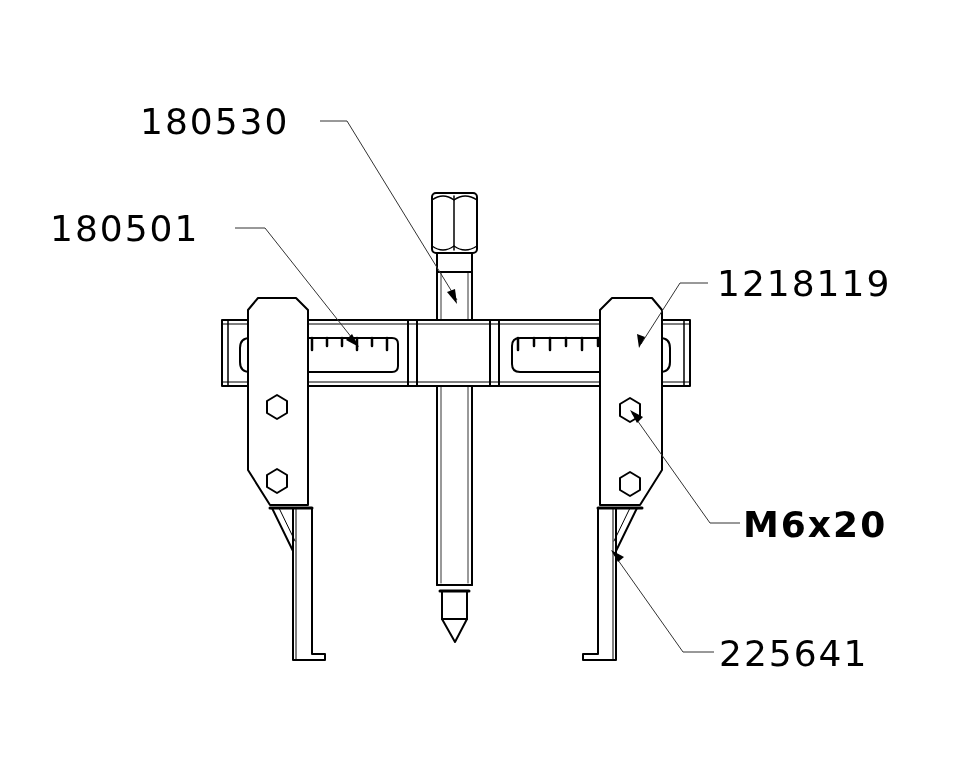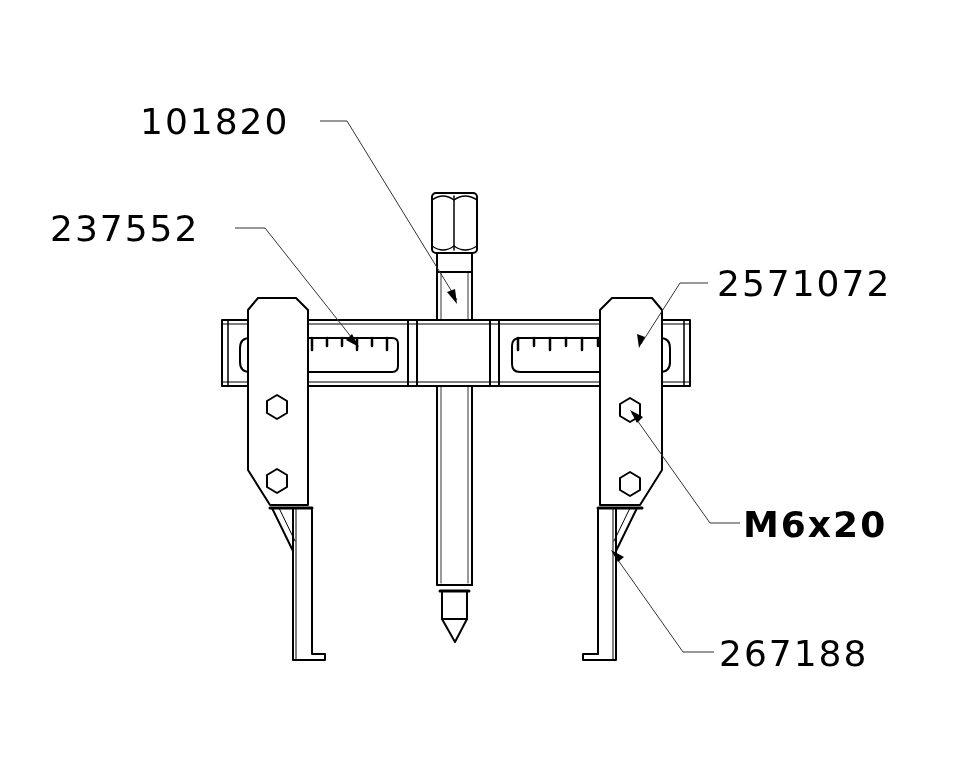--- a/index.html
+++ b/index.html
@@ -119,18 +119,18 @@
 
     <g fill="#000">
       <polygon points="457,304 447,292 455,289"></polygon>
       <polygon points="359,347 346,340 352,334"></polygon>
       <polygon points="639,348 637,334 645,337"></polygon>
       <polygon points="630,410 643,417 637,423"></polygon>
       <polygon points="611,550 624,557 618,562"></polygon>
     </g>
   </svg>
 
-  <div class="label" style="left:140px; top:104px;">101820</div>
-  <div class="label" style="left:50px; top:211px;">237552</div>
-  <div class="label" style="left:717px; top:266px;">2571072</div>
+  <div class="label" style="left:140px; top:104px;">180530</div>
+  <div class="label" style="left:50px; top:211px;">180501</div>
+  <div class="label" style="left:717px; top:266px;">1218119</div>
   <div class="label" style="left:743px; top:507px;font-weight:bold;">M6x20</div>
-  <div class="label" style="left:719px; top:636px;">267188</div>
+  <div class="label" style="left:719px; top:636px;">225641</div>
 </div>
 
 </body></html>

